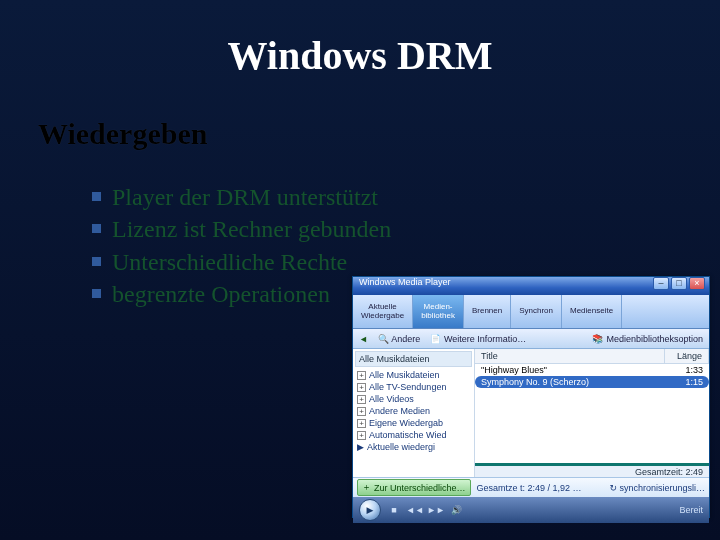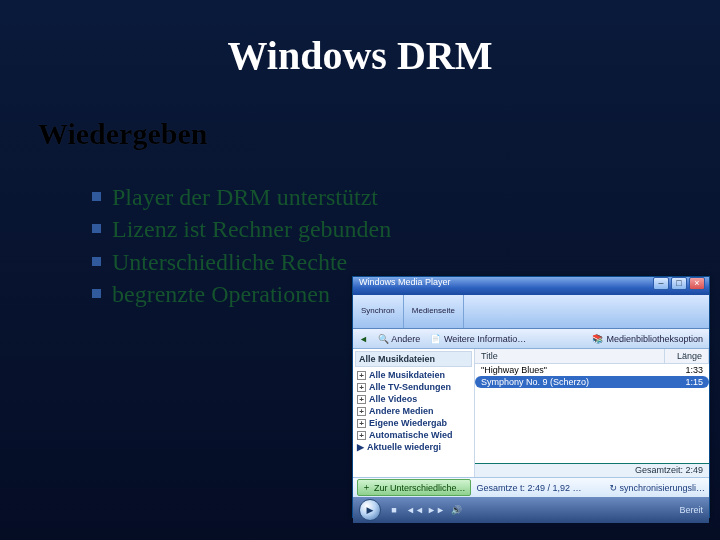--- a/index.html
+++ b/index.html
@@ -113,21 +113,20 @@
     display: flex;
     height: 128px;
     background: #fff;
   }
   .wmp-side {
     width: 122px;
     background: #fff;
     border-right: 1px solid #c8d8ea;
     padding: 2px;
     overflow: hidden;
-    font-weight: bold;
   }
   .wmp-side-head {
     background: #e0ecf8;
     color: #234;
     padding: 2px 3px;
     border: 1px solid #c8d8ea;
     margin-bottom: 2px;
   }
   .tree-item {
     padding: 1px 0 1px 2px;
@@ -154,21 +153,21 @@
   .wmp-row { display: flex; padding: 1px 0; }
   .wmp-row.sel { background: #316ac5; color: #fff; border-radius: 6px; }
   .wmp-row .c1 { flex:1; padding: 0 6px; white-space:nowrap; overflow:hidden; }
   .wmp-row .c2 { width:44px; text-align:right; padding:0 6px; }
   .wmp-statusbar {
     height: 14px;
     background: #e8f0fa;
     color: #234;
     text-align: right;
     padding: 1px 6px;
-    border-top: 1px solid #0f766e;
+    border-top: 3px solid #0f766e;
   }
   .wmp-action {
     height: 20px;
     background: linear-gradient(#f4f9ff,#d8e8fa);
     display: flex; align-items: center;
     padding: 0 4px; gap: 6px;
     color: #1a3a7a;
     border-top: 1px solid #a8c6e6;
   }
   .wmp-action .addbtn {
@@ -215,20 +214,31 @@
 <div class="wmp">
   <div class="wmp-title">
     <span class="caption">Windows Media Player</span>
     <span class="winbtn">–</span>
     <span class="winbtn">□</span>
     <span class="winbtn close">×</span>
   </div>
 
   <div class="wmp-tabs">
     <div class="wmp-tab">
+      <span>Aktuelle</span>
+      <span>Wiedergabe</span>
+    </div>
+    <div class="wmp-tab active">
+      <span>Medien-</span>
+      <span>bibliothek</span>
+    </div>
+    <div class="wmp-tab">
+        <span>Brennen</span>
+      </div>
+    <div class="wmp-tab">
         <span>Synchron</span>
       </div>
     <div class="wmp-tab">
         <span>Medienseite</span>
       </div>
   </div>
 
   <div class="wmp-toolbar2">
     <span class="bk">◄</span>
     <span>🔍 <span>Andere</span></span>

